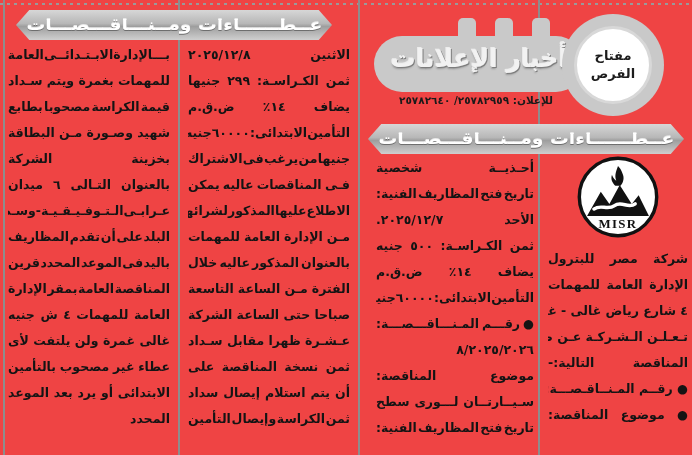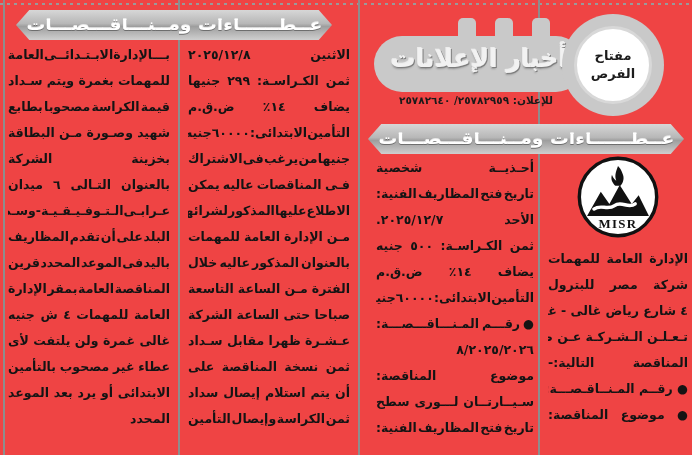--- a/index.html
+++ b/index.html
@@ -484,22 +484,22 @@
 
         <path d="M50 14 C47 22 46 26 48 31 C44 28 43 24 43 24 C41 30 44 34 47 37 L53 37 C56 33 58 28 55 22 C54 19 52 16 50 14 Z" fill="#111"></path>
 
         <path d="M14 72 L30 44 L40 58 L52 36 L66 58 L74 48 L86 72 Z" fill="#111"></path>
 
         <path d="M22 64 C30 58 38 66 46 60 C54 54 62 64 70 58" stroke="#fff" stroke-width="4" fill="none" stroke-linecap="round"></path>
 
         <text x="50" y="86" text-anchor="middle" font-family="'Liberation Serif', serif" font-size="15" font-weight="700" letter-spacing="1.5" fill="#111">MISR</text>
       </svg>
     </div>
-  <p class="center">الإدارة العامة للمهمات</p>
-      <p class="center">شركة مصر للبترول</p>
+  <p class="center">شركة مصر للبترول</p>
+      <p class="center">الإدارة العامة للمهمات</p>
       <p class="center">٤ شارع رياض غالى - غمرة</p>
       <p class="center">تـعـلـن الـشـركـة عـن طـرح</p>
       <p class="center">المناقصة التالية:-</p>
       <p class="center">● رقــم المـنــاقـصـــة:</p>
       <p class="center">● موضوع المناقصة:</p>
     </div>
 
 </div>
 
 </body></html>

